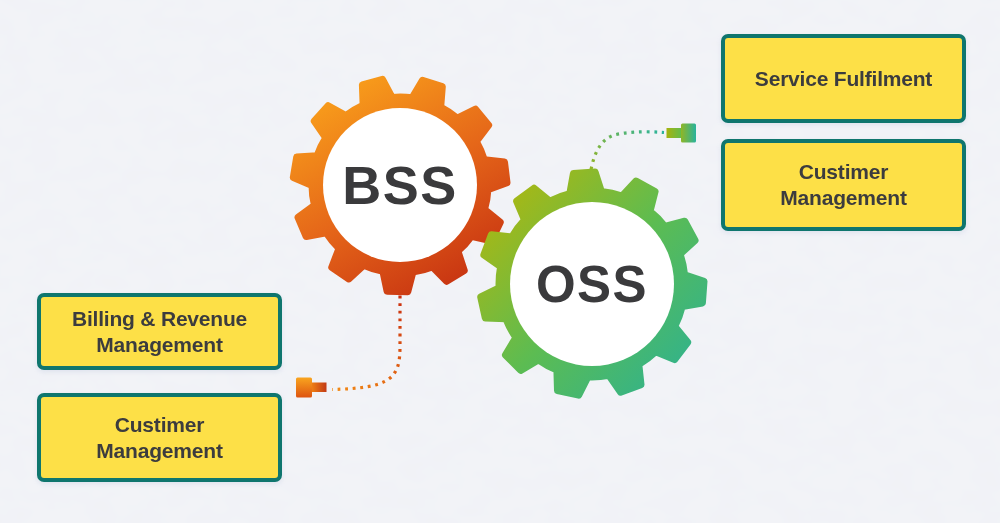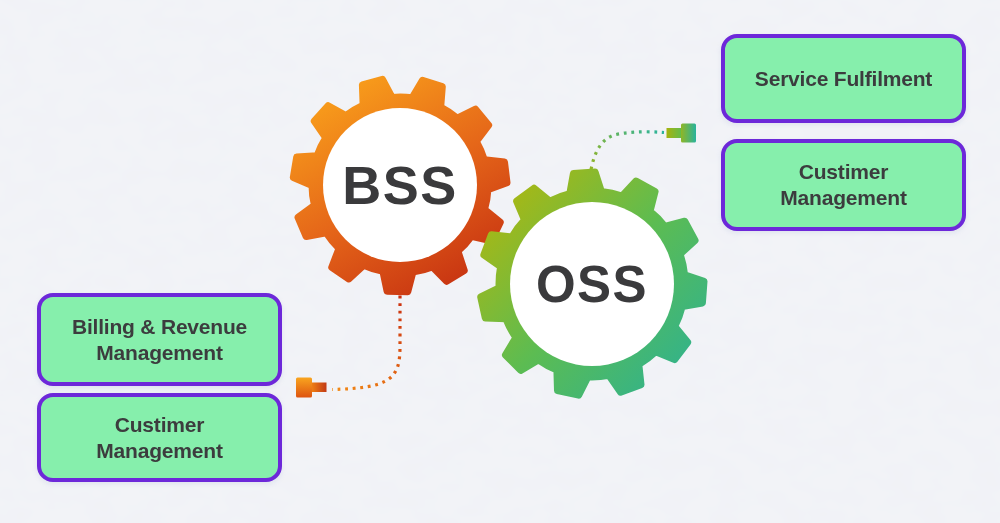--- a/index.html
+++ b/index.html
@@ -10,33 +10,33 @@
   }
   .stage{position:absolute;left:0;top:0;width:1000px;height:523px;}
   svg.scene{position:absolute;left:0;top:0;display:block;}
   svg text{
     font-family:"Liberation Sans",sans-serif;
     font-weight:bold;
     fill:#3a3a3c;
   }
   .label-box{
     position:absolute;box-sizing:border-box;
-    background:#86efac;
-    border:4px solid #6d28d9;
-    border-radius:16px;
+    background:#fde047;
+    border:4px solid #0f766e;
+    border-radius:7px;
     display:flex;align-items:center;justify-content:center;
     text-align:center;
     font-weight:bold;font-size:21px;line-height:26px;color:#3c3c3e;
     letter-spacing:-0.2px;
     padding:4px 10px;
     box-shadow:0 2px 5px rgba(140,160,200,0.18);
   }
   #box-service-fulfilment{left:721px;top:34px;width:245px;height:89px;}
   #box-customer-mgmt-top{left:721px;top:139px;width:245px;height:92px;}
-  #box-billing-revenue{left:37px;top:293px;width:245px;height:93px;}
+  #box-billing-revenue{left:37px;top:293px;width:245px;height:77px;}
   #box-customer-mgmt-bottom{left:37px;top:393px;width:245px;height:89px;}
 </style>
 </head>
 <body>
 
 <div class="stage">
 
   <svg class="scene" width="1000" height="523" viewBox="0 0 1000 523">
     <defs>
       <filter id="paperTex" x="0" y="0" width="100%" height="100%">

